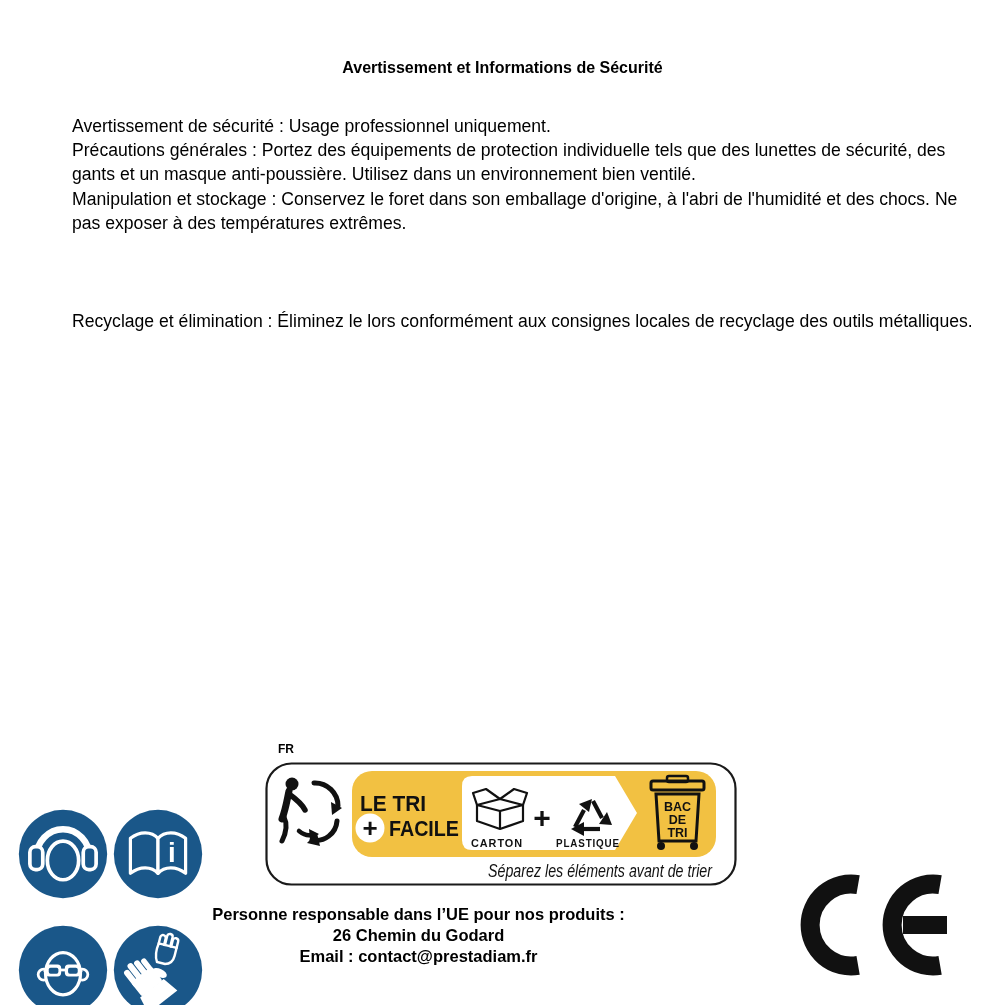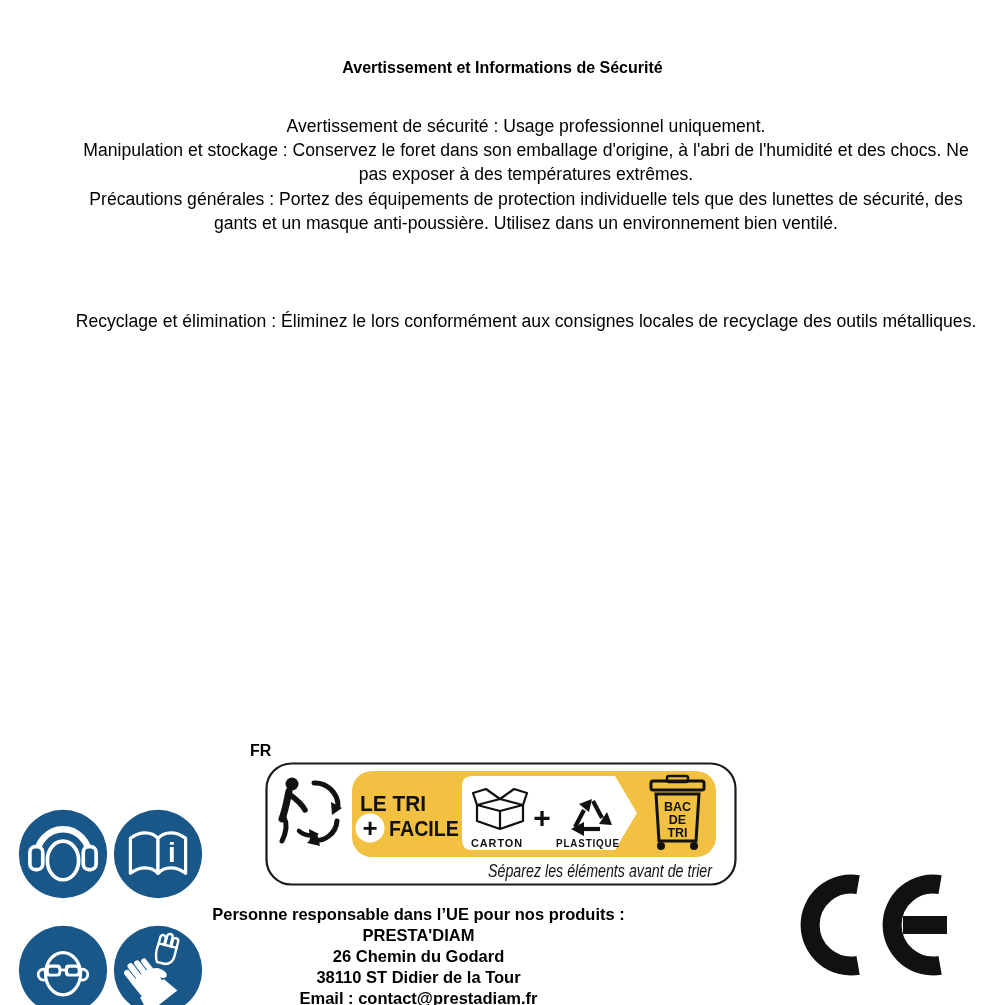--- a/index.html
+++ b/index.html
@@ -2,45 +2,45 @@
 <html lang="fr"><head>
 <meta charset="utf-8">
 <style>
   html,body{margin:0;padding:0;background:#fff;}
   .canvas{position:relative;width:1005px;height:1005px;background:#fff;overflow:hidden;
           font-family:"Liberation Sans",sans-serif;color:#000;margin-top:30px;}
   .title{position:absolute;top:29px;left:0;width:100%;text-align:center;
          font-size:16px;font-weight:bold;margin:0;}
   .body-text{position:absolute;left:72px;top:84px;width:908px;
              font-size:17.6px;line-height:24.2px;}
-  .body-text p{margin:0;text-align:center;}
+  .body-text p{margin:0;}
   .body-text p.recycling{margin-top:74px;}
-  .fr-tag{position:absolute;left:250px;top:712px;font-size:16px;font-weight:bold;}
+  .fr-tag{position:absolute;left:278px;top:712px;font-size:12px;font-weight:bold;}
   .label-box{position:absolute;left:265px;top:732px;width:472px;height:124px;}
   .icon{position:absolute;width:92px;height:92px;}
   .icon.ear{left:17px;top:778px;}
   .icon.book{left:112px;top:778px;}
   .icon.goggles{left:17px;top:894px;}
   .icon.gloves{left:112px;top:894px;}
   .address{position:absolute;left:0;top:874px;width:837px;text-align:center;
            font-size:16.5px;font-weight:bold;line-height:21px;}
   .ce{position:absolute;left:795px;top:840px;width:160px;height:112px;}
   svg text{font-family:"Liberation Sans",sans-serif;}
 </style>
 </head>
 <body>
 
 <div class="canvas">
 
   <h1 class="title">Avertissement et Informations de Sécurité</h1>
 
   <div class="body-text">
     <p>Avertissement de sécurité : Usage professionnel uniquement.</p>
+    <p>Précautions générales : Portez des équipements de protection individuelle tels que des lunettes de sécurité, des gants et un masque anti-poussière. Utilisez dans un environnement bien ventilé.</p>
     <p>Manipulation et stockage : Conservez le foret dans son emballage d'origine, à l'abri de l'humidité et des chocs. Ne pas exposer à des températures extrêmes.</p>
-    <p>Précautions générales : Portez des équipements de protection individuelle tels que des lunettes de sécurité, des gants et un masque anti-poussière. Utilisez dans un environnement bien ventilé.</p>
     <p class="recycling">Recyclage et élimination : Éliminez le lors conformément aux consignes locales de recyclage des outils métalliques.</p>
   </div>
 
   <svg class="icon ear" viewBox="0 0 100 100">
     <circle cx="50" cy="50" r="48" fill="#1A5789"></circle>
     <path d="M21,54 a29,31 0 0 1 58,0" stroke="#fff" stroke-width="7" fill="none"></path>
     <ellipse cx="50" cy="57" rx="17" ry="21" fill="#1A5789" stroke="#fff" stroke-width="4"></ellipse>
     <rect x="14" y="42" width="14" height="25" rx="6" fill="#1A5789" stroke="#fff" stroke-width="4"></rect>
     <rect x="72" y="42" width="14" height="25" rx="6" fill="#1A5789" stroke="#fff" stroke-width="4"></rect>
   </svg>
@@ -139,23 +139,21 @@
       <text x="27.5" y="36" font-size="12.5" font-weight="bold" text-anchor="middle" fill="#111">BAC</text>
       <text x="27.5" y="49" font-size="12.5" font-weight="bold" text-anchor="middle" fill="#111">DE</text>
       <text x="27.5" y="62" font-size="12.5" font-weight="bold" text-anchor="middle" fill="#111">TRI</text>
     </g>
 
     <text x="447" y="115" font-size="18" font-style="italic" text-anchor="end" textLength="224" lengthAdjust="spacingAndGlyphs" fill="#111">Séparez les éléments avant de trier</text>
   </svg>
 
   <div class="address">
     <div>Personne responsable dans l’UE pour nos produits :</div>
-    <div>PRESTA'DIAM</div>
     <div>26 Chemin du Godard</div>
-    <div>38110 ST Didier de la Tour</div>
     <div>Email : contact@prestadiam.fr</div>
   </div>
 
   <svg class="ce" viewBox="0 0 160 112" role="img" aria-label="CE">
     <path d="M63.1,14.6 A41,41 0 1 0 63.1,95.4" stroke="#111" stroke-width="19" fill="none"></path>
     <path d="M145.1,14.6 A41,41 0 1 0 145.1,95.4" stroke="#111" stroke-width="19" fill="none"></path>
     <rect x="108" y="46" width="44" height="18" fill="#111"></rect>
   </svg>
 
 </div>

